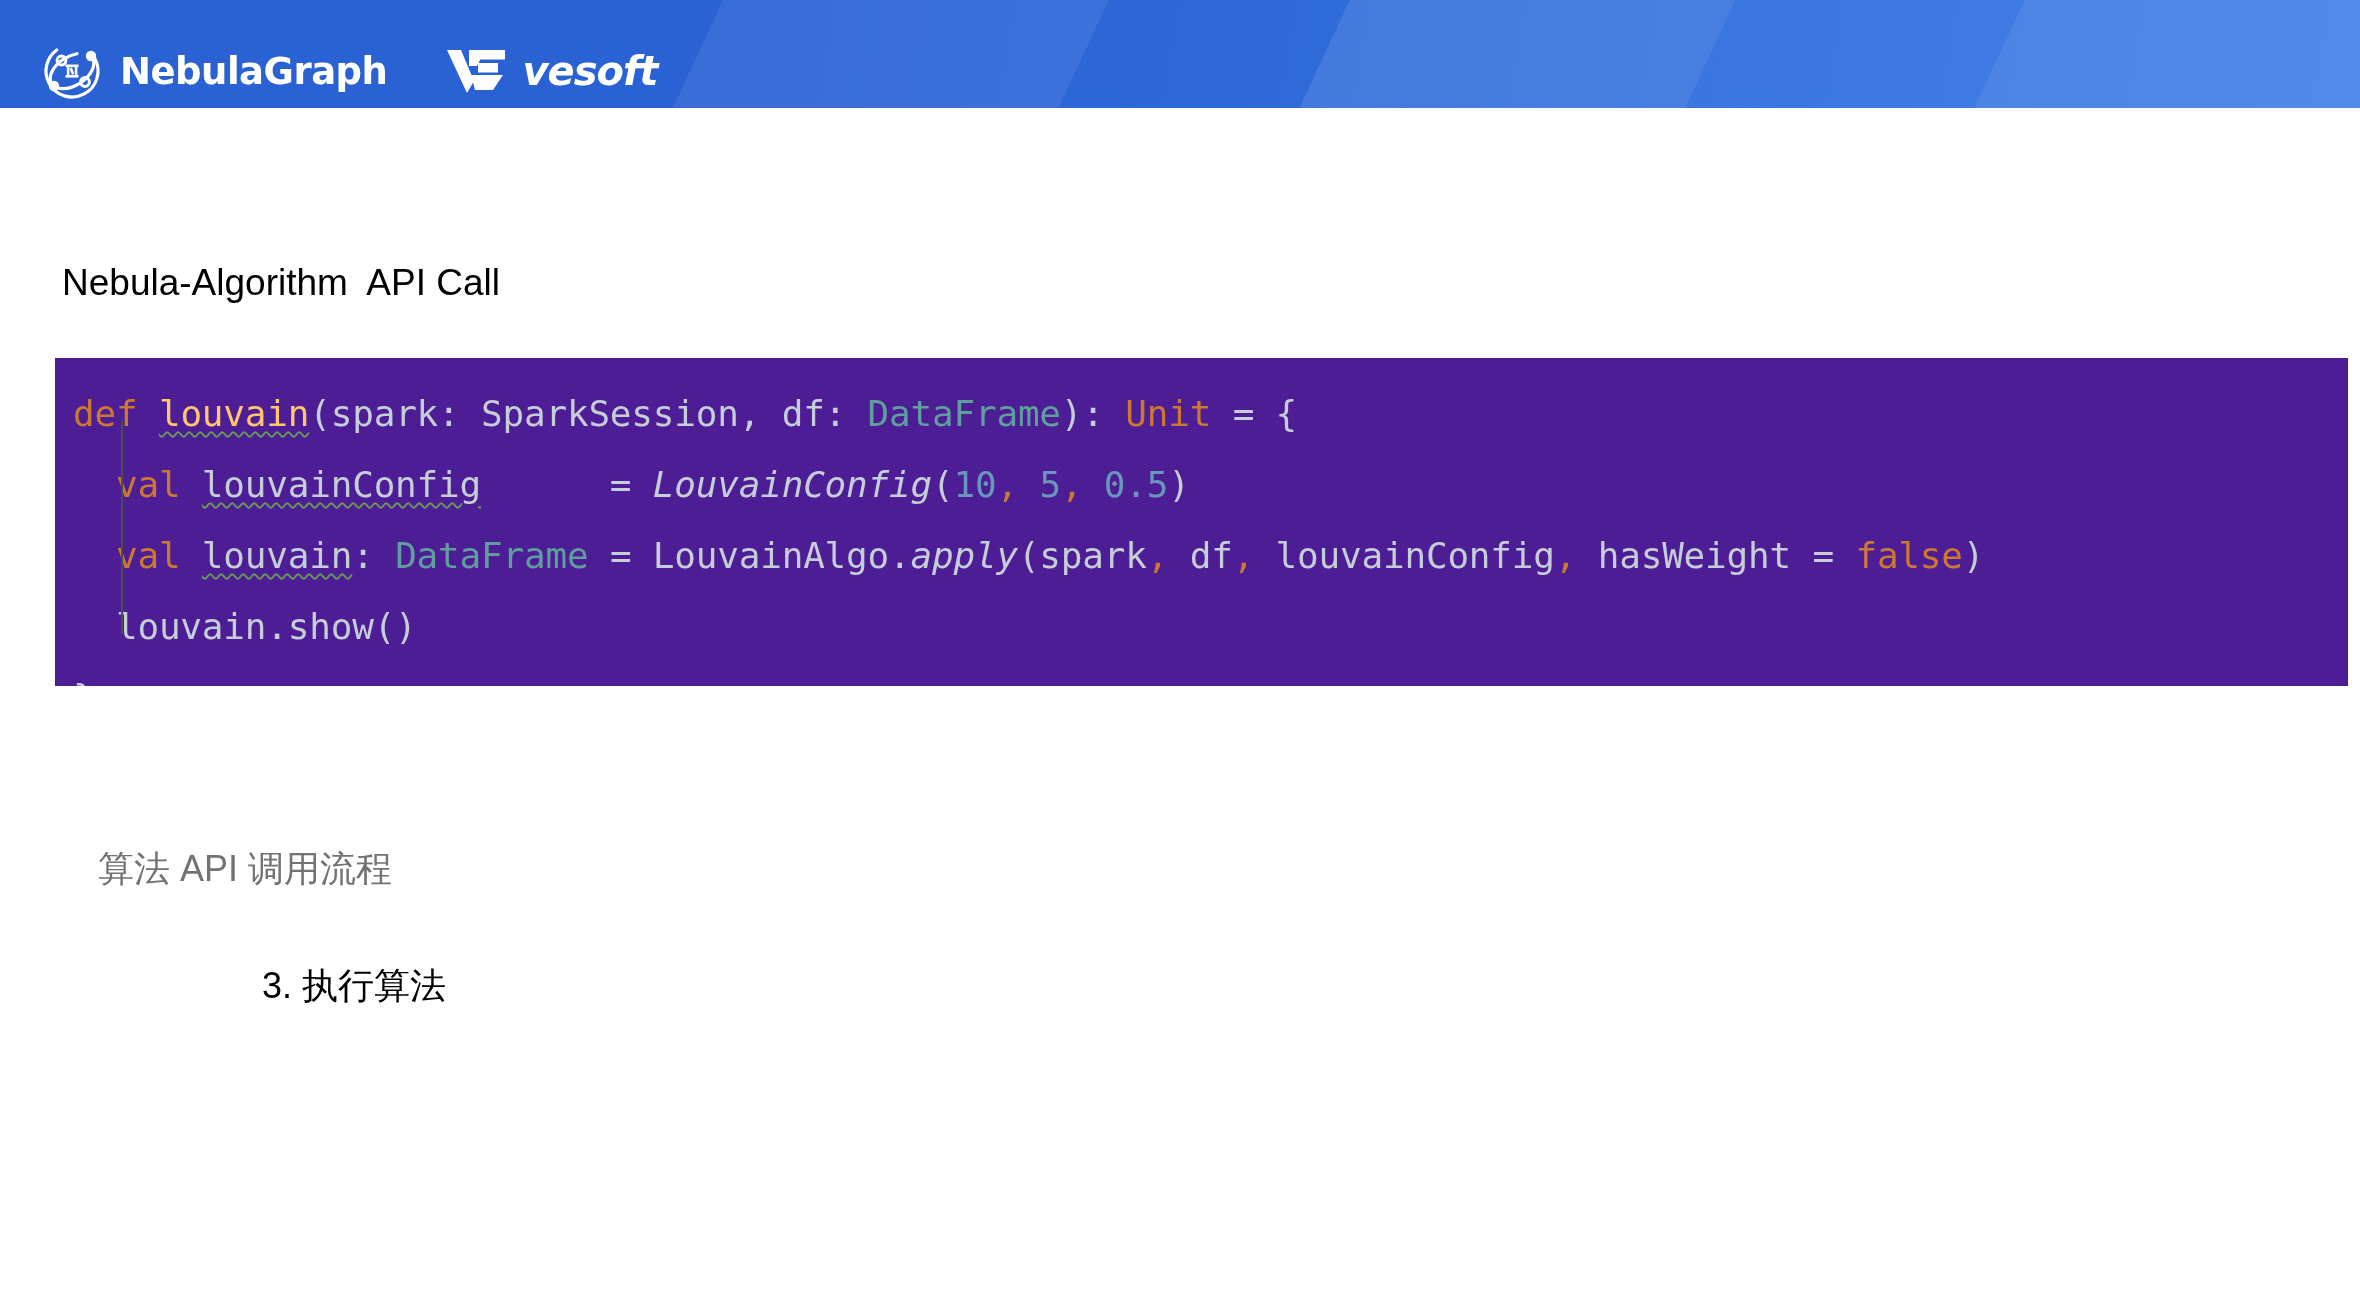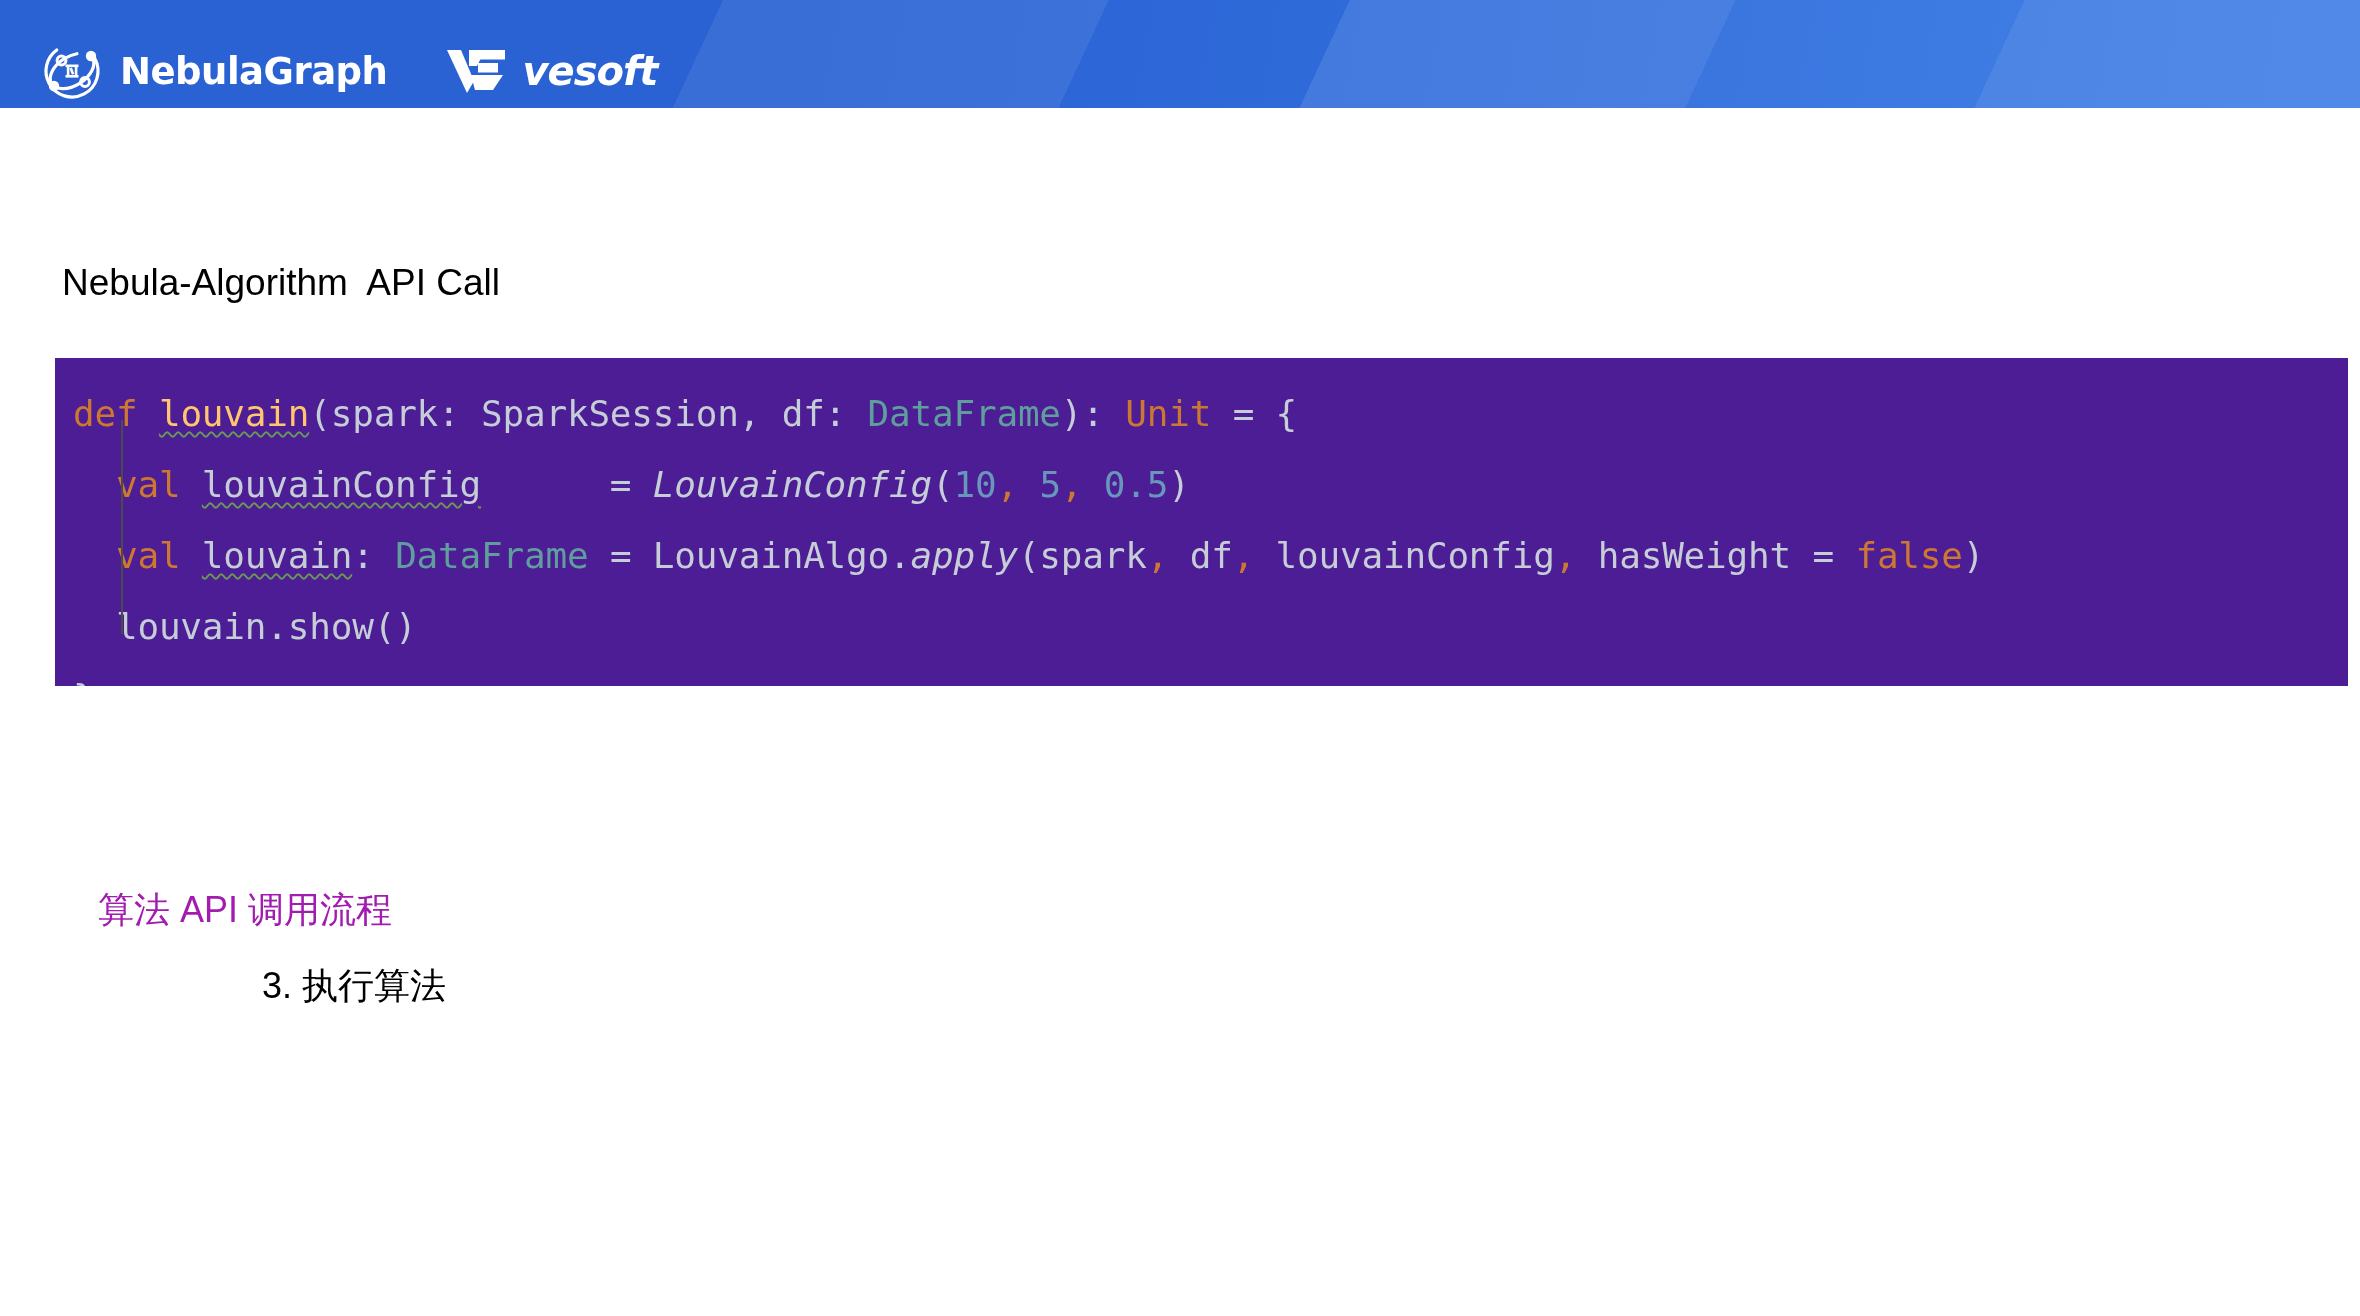--- a/index.html
+++ b/index.html
@@ -155,24 +155,23 @@
     text-decoration: underline wavy #6a9955;
     text-decoration-thickness: 2px;
     text-underline-offset: 5px;
   }
 
   .flow-heading {
     position: absolute;
     left: 98px;
     top: 845px;
     font-size: 36px;
-    color: #a21caf;
-    white-space: pre;
-    font-family: "Liberation Sans", sans-serif;
-    margin-top: 41px;
+    color: #737373;
+    white-space: pre;
+    font-family: "Liberation Sans", sans-serif;
   }
 
   .flow-list {
     position: absolute;
     left: 262px;
     top: 955px;
     font-size: 36px;
     color: #000000;
     line-height: 62px;
     font-family: "Liberation Sans", sans-serif;

